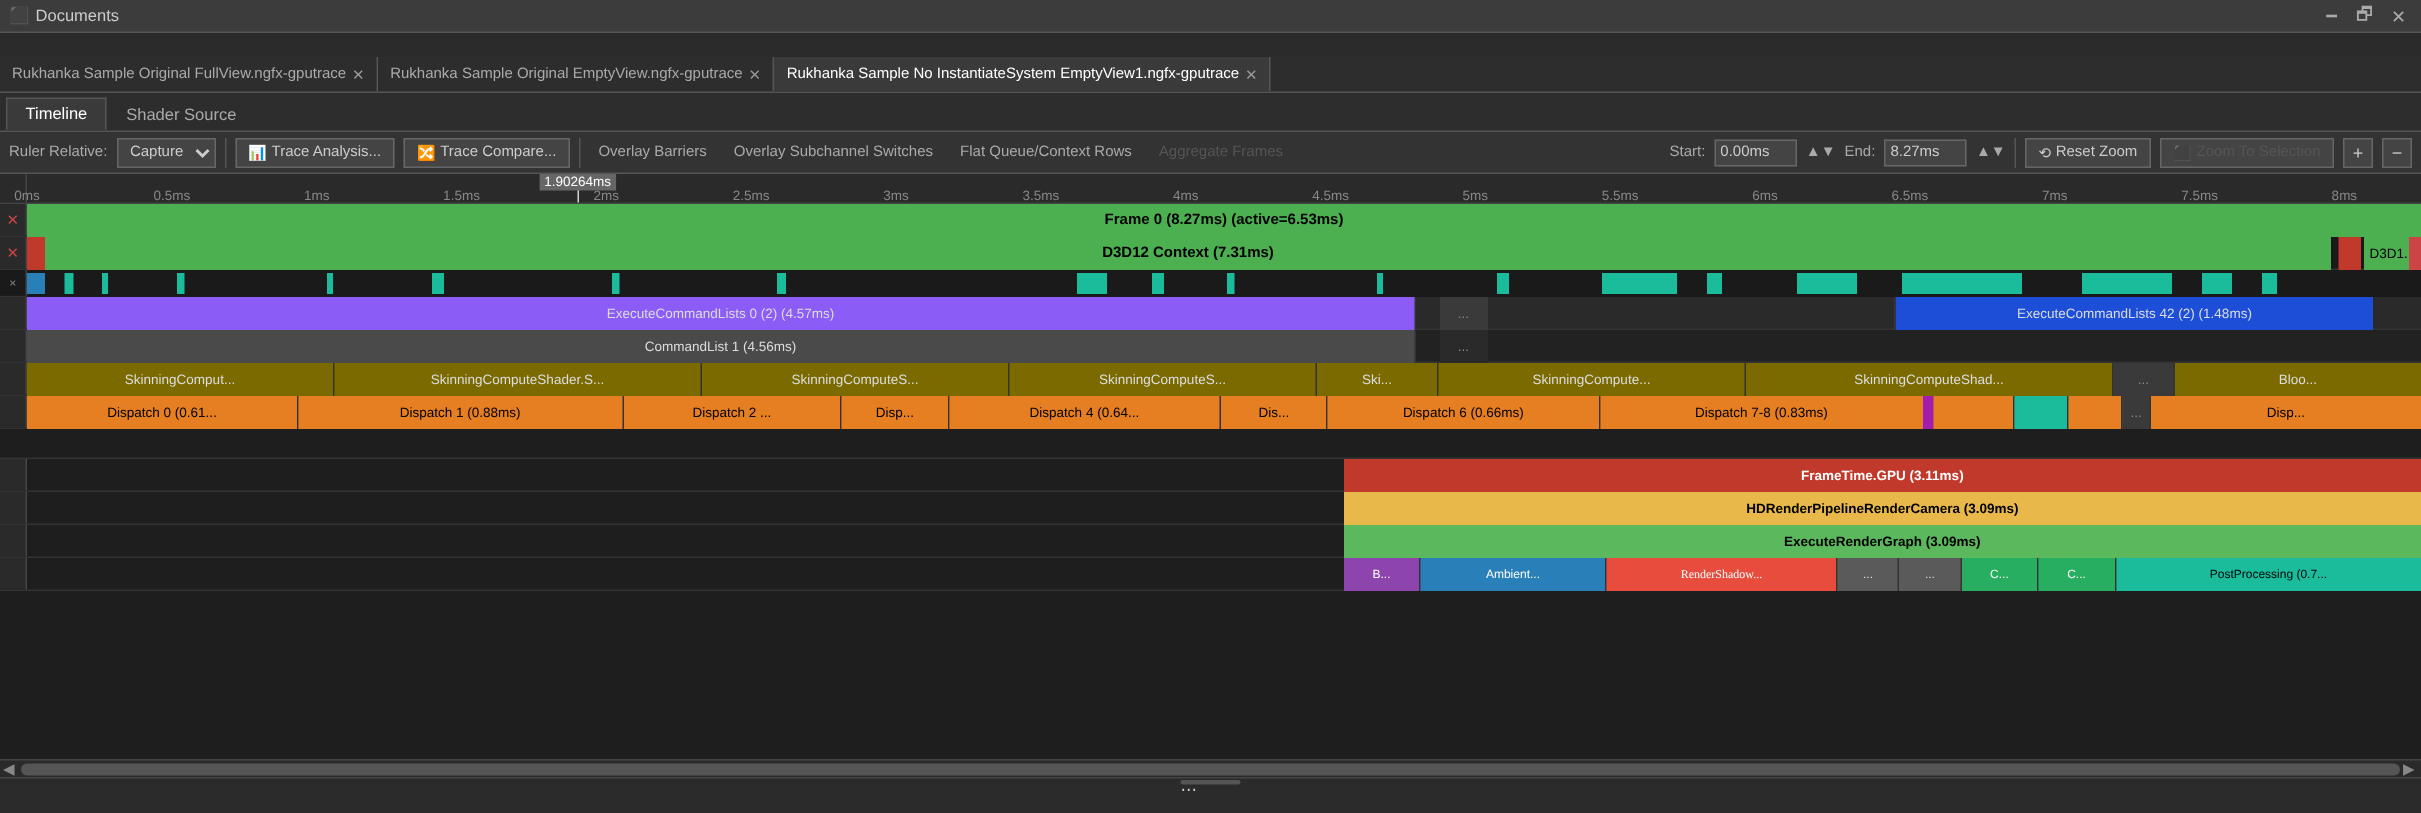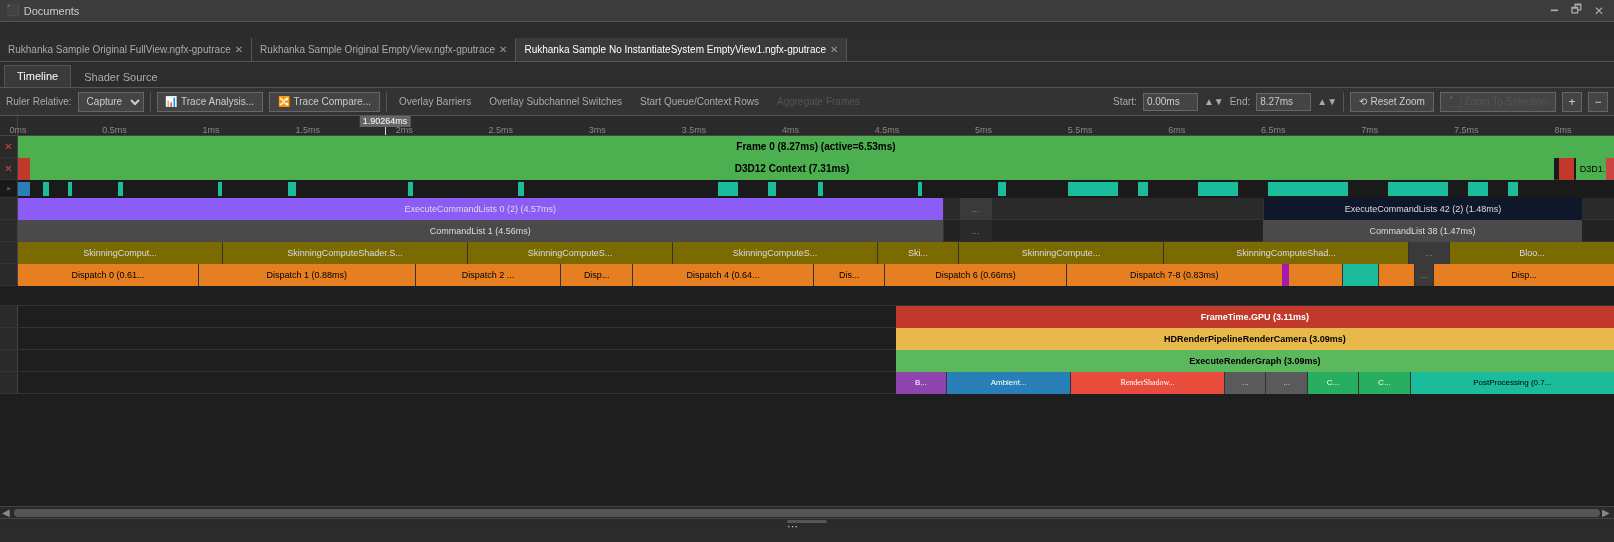--- a/index.html
+++ b/index.html
@@ -263,21 +263,21 @@
     <span>📊</span>
     <span>Trace Analysis...</span>
   </button>
   <button class="toolbar-btn">
     <span>🔀</span>
     <span>Trace Compare...</span>
   </button>
   <div class="toolbar-separator"></div>
   <button class="toolbar-toggle">Overlay Barriers</button>
   <button class="toolbar-toggle">Overlay Subchannel Switches</button>
-  <button class="toolbar-toggle">Start Queue/Context Rows</button>
+  <button class="toolbar-toggle">Flat Queue/Context Rows</button>
   <button class="toolbar-toggle" style="color:#555;">Aggregate Frames</button>
   <div class="toolbar-spacer"></div>
   <span class="toolbar-label">Start:</span>
   <input class="toolbar-input" value="0.00ms" style="width: 55px;">
   <span style="color:#aaa;font-size:10px;">▲▼</span>
   <span class="toolbar-label">End:</span>
   <input class="toolbar-input" value="8.27ms" style="width: 55px;">
   <span style="color:#aaa;font-size:10px;">▲▼</span>
   <div class="toolbar-separator"></div>
   <button class="toolbar-btn">
@@ -383,32 +383,31 @@
     </div>
   </div>
 
   <div class="track-row" style="height:22px; background:#2a2a2a;">
     <div class="track-gutter"></div>
     <div class="track-content" style="position:relative; height:22px;">
       <div style="position:absolute; left:0; top:0; width:58%; height:100%; background:#8b5cf6; display:flex; align-items:center; justify-content:center; font-size:9px; color:#ddd; border-right:1px solid #333;">ExecuteCommandLists 0 (2) (4.57ms)</div>
       <div style="position:absolute; left:59%; top:0; width:2%; height:100%; background:#3a3a3a;">
         <div style="height:100%; display:flex; align-items:center; justify-content:center; font-size:9px; color:#888;">...</div>
       </div>
-      <div style="position:absolute; left:78%; top:0; width:20%; height:100%; background:#0f172a; display:flex; align-items:center; justify-content:center; font-size:9px; color:#ddd; border-left:1px solid #333;text-align:center;">ExecuteCommandLists 42 (2) (1.48ms)</div>
+      <div style="position:absolute; left:78%; top:0; width:20%; height:100%; background:#1d4ed8; display:flex; align-items:center; justify-content:center; font-size:9px; color:#ddd; border-left:1px solid #333;text-align:center;">ExecuteCommandLists 42 (2) (1.48ms)</div>
     </div>
   </div>
 
   <div class="track-row" style="height:22px; background:#222;">
     <div class="track-gutter"></div>
     <div class="track-content" style="position:relative; height:22px;">
       <div style="position:absolute; left:0; top:0; width:58%; height:100%; background:#4a4a4a; display:flex; align-items:center; justify-content:center; font-size:9px; color:#ddd; border-right:1px solid #333;">CommandList 1 (4.56ms)</div>
       <div style="position:absolute; left:59%; top:0; width:2%; height:100%; background:#2a2a2a;">
         <div style="height:100%; display:flex; align-items:center; justify-content:center; font-size:9px; color:#888;">...</div>
       </div>
-      <div style="position:absolute; left:78%; top:0; width:20%; height:100%; background:#4a4a4a; display:flex; align-items:center; justify-content:center; font-size:9px; color:#ddd;">CommandList 38 (1.47ms)</div>
     </div>
   </div>
 
   <div class="track-row" style="height:22px; background:#1e1e1e;">
     <div class="track-gutter"></div>
     <div class="track-content" style="display:flex; height:22px;">
       <div style="flex:1; background:#7a6a00; border-right:1px solid #333; display:flex; align-items:center; justify-content:center; font-size:9px; color:#ddd; overflow:hidden; white-space:nowrap; padding:0 2px;">SkinningComput...</div>
       <div style="flex:1.2; background:#7a6a00; border-right:1px solid #333; display:flex; align-items:center; justify-content:center; font-size:9px; color:#ddd; overflow:hidden; white-space:nowrap; padding:0 2px;">SkinningComputeShader.S...</div>
       <div style="flex:1; background:#7a6a00; border-right:1px solid #333; display:flex; align-items:center; justify-content:center; font-size:9px; color:#ddd; overflow:hidden; white-space:nowrap; padding:0 2px;">SkinningComputeS...</div>
       <div style="flex:1; background:#7a6a00; border-right:1px solid #333; display:flex; align-items:center; justify-content:center; font-size:9px; color:#ddd; overflow:hidden; white-space:nowrap; padding:0 2px;">SkinningComputeS...</div>

